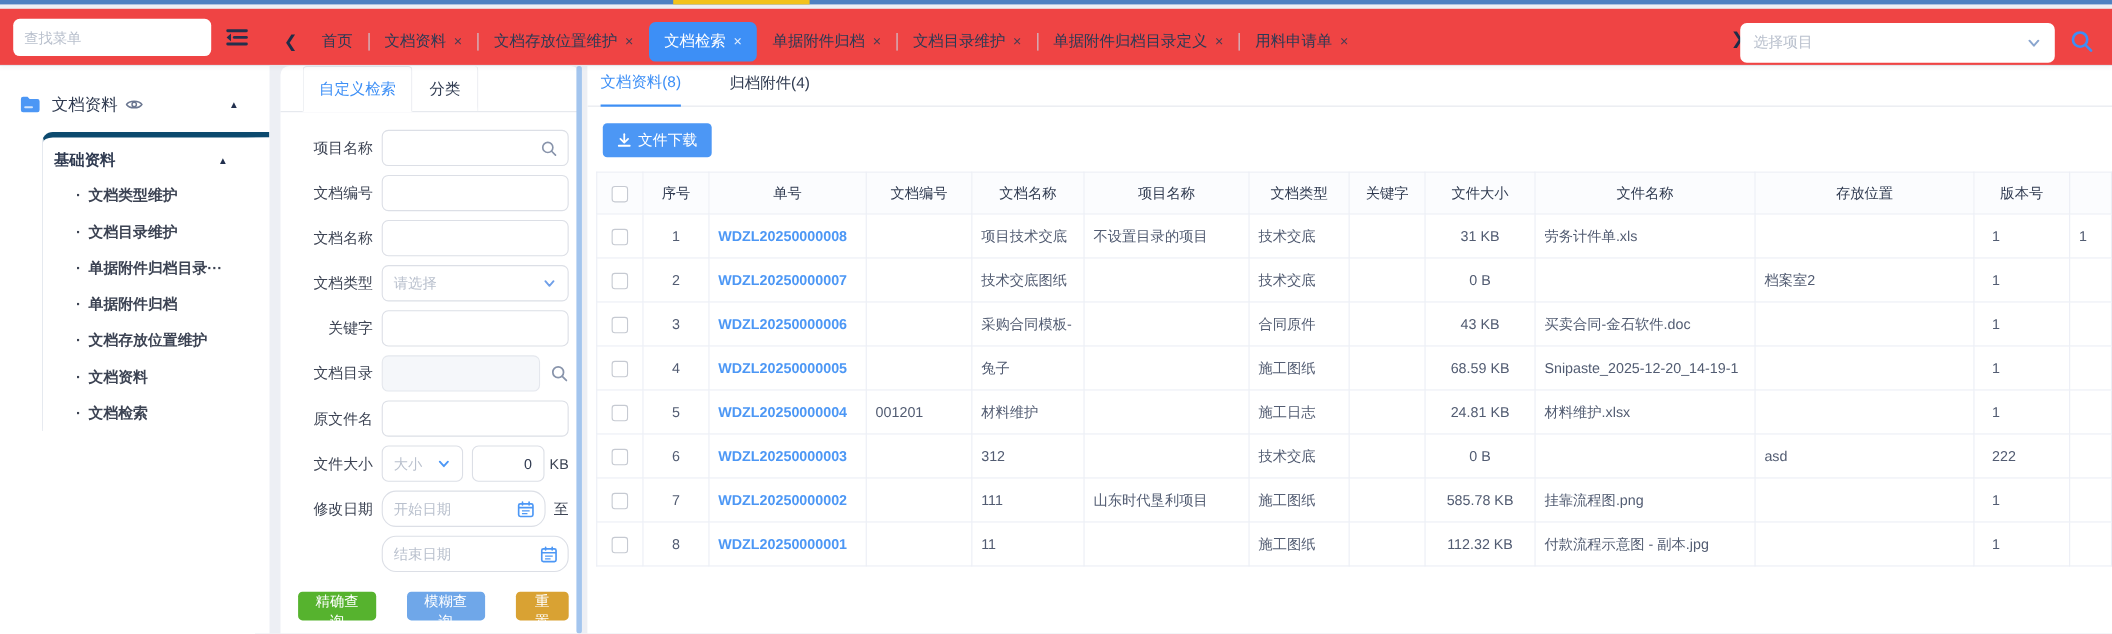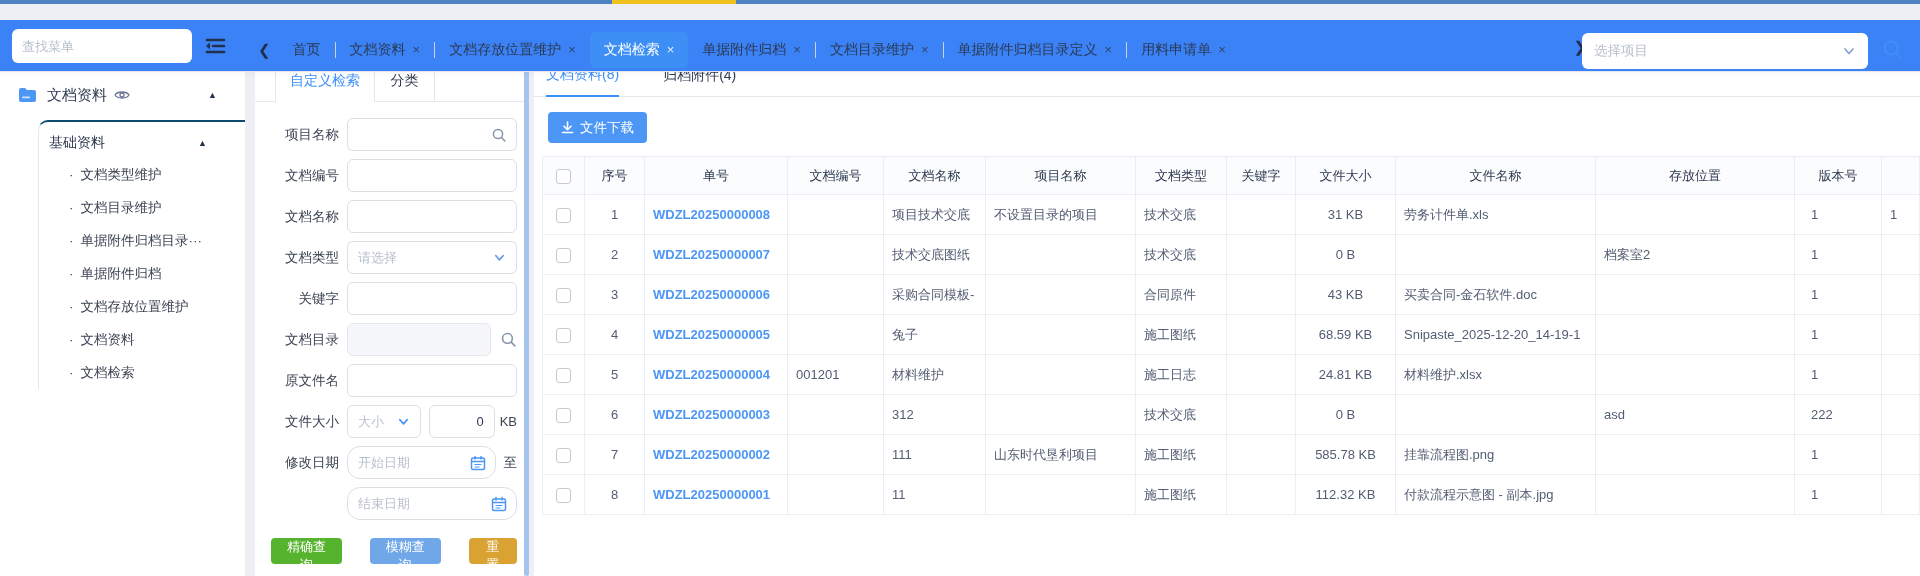--- a/index.html
+++ b/index.html
@@ -5,21 +5,21 @@
   * { margin:0; padding:0; box-sizing:border-box; }
   html,body { width:1920px; height:576px; overflow:hidden;
     font-family:"Liberation Sans","DejaVu Sans",sans-serif; background:#edeff4; }
   .stage { position:relative; width:1920px; height:576px; }
 
   
   .topstrip { position:absolute; left:0; top:0; width:1920px; height:4px; background:#4e81c1; }
   .topstrip .seg { position:absolute; top:0; height:4px; left:612px; width:124px; background:#f2c21c; }
 
   
-  .header { position:absolute; left:0; top:20px; width:1920px; height:52px; background:#3b82f6;
+  .header { position:absolute; left:0; top:8px; width:1920px; height:52px; background:#ef4444;
     border-bottom:1px solid #e3e6ec; box-shadow:0 2px 4px rgba(60,70,90,.05); z-index:5; }
   .menu-search { position:absolute; left:12px; top:9px; width:180px; height:34px; background:#fff;
     border-radius:6px; display:flex; align-items:center; padding:0 10px; }
   .menu-search input { border:none; outline:none; width:100%; font-size:13px; color:#303a50; background:transparent; }
   .menu-search input::placeholder { color:#b9c0cd; }
   .collapse-btn { position:absolute; left:200px; top:14px; width:30px; height:24px; display:flex;
     align-items:center; justify-content:center; cursor:pointer; }
 
   .tabbar { position:absolute; left:250px; top:4px; height:51px; right:350px; display:flex; align-items:center; overflow:hidden; }
   .tab-scroll { font-size:15px; font-weight:bold; color:#1f2d48; padding:0 8px; cursor:pointer; }
@@ -33,21 +33,21 @@
   .project-select { position:absolute; right:52px; top:13px; width:286px; height:36px; background:#fff;
     border-radius:6px; display:flex; align-items:center; padding:0 12px; cursor:pointer; }
   .project-select .ph { flex:1; font-size:13.5px; color:#b9c0cd; }
   .top-search { position:absolute; right:16px; top:18px; cursor:pointer; }
 
   
   .sidebar { position:absolute; left:0; top:56px; width:245px; height:520px; background:#fff; }
   .side-root { display:flex; align-items:center; height:34px; margin:22px 12px 0 18px; cursor:pointer; position:relative; }
   .side-root .lbl { font-size:15px; color:#2f3a50; margin:0 7px 0 10px; }
   .side-root .arr { position:absolute; right:16px; font-size:9px; color:#22304e; }
-  .group-box { margin:8px 0 0 38px; border-left:1px solid #e3e7ee; border-top:2px solid #0c4a6e; border-top-left-radius:10px; padding-top:6px; }
+  .group-box { margin:8px 0 0 38px; border-left:1px solid #e3e7ee; border-top:5px solid #0c4a6e; border-top-left-radius:10px; padding-top:6px;font-weight:bold; }
   .group-head { display:flex; align-items:center; height:30px; padding-left:10px; position:relative; cursor:pointer; }
   .group-head .lbl { font-size:14px; color:#2f3a50; }
   .group-head .arr { position:absolute; right:38px; font-size:9px; color:#22304e; }
   .side-item { display:flex; align-items:center; height:33px; padding-left:30px; font-size:13.5px; color:#3c4353; cursor:pointer; white-space:nowrap; }
   .side-item .dot { margin-right:7px; color:#3c4353; }
 
   
   .form-card { position:absolute; left:255px; top:60px; width:272px; height:516px; background:#fff;
     border-top-left-radius:8px; border-top-right-radius:8px; }
   .form-tabs { display:flex; height:42px; margin:0; border-bottom:1px solid #e4e7ed; }

